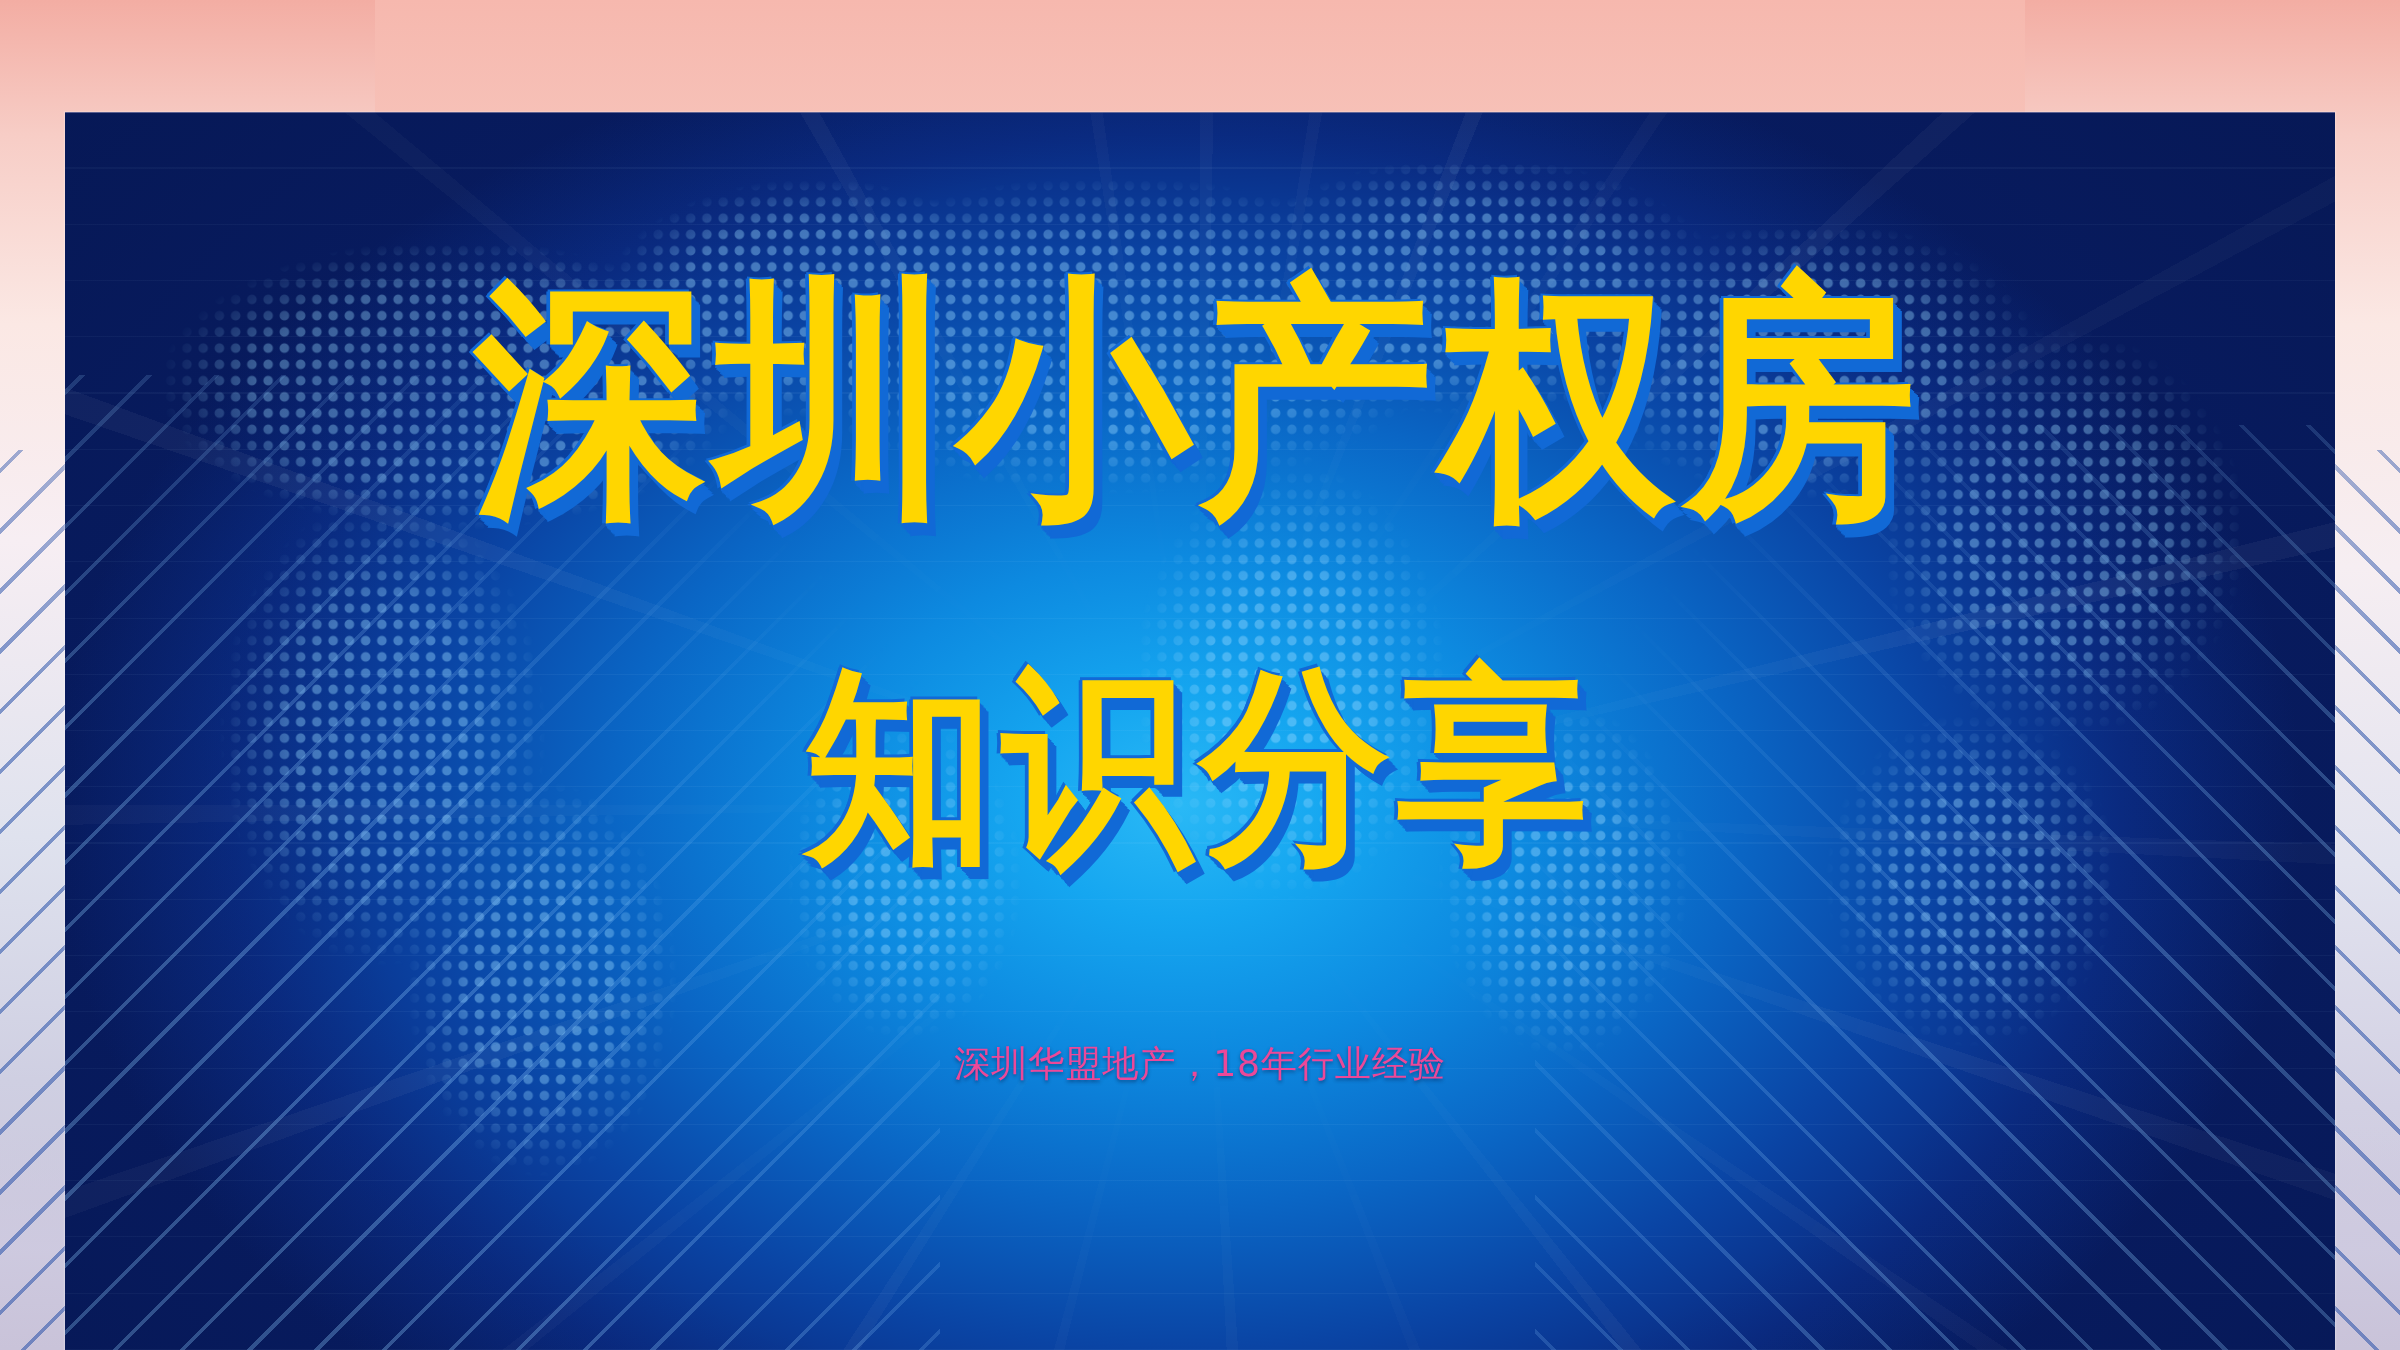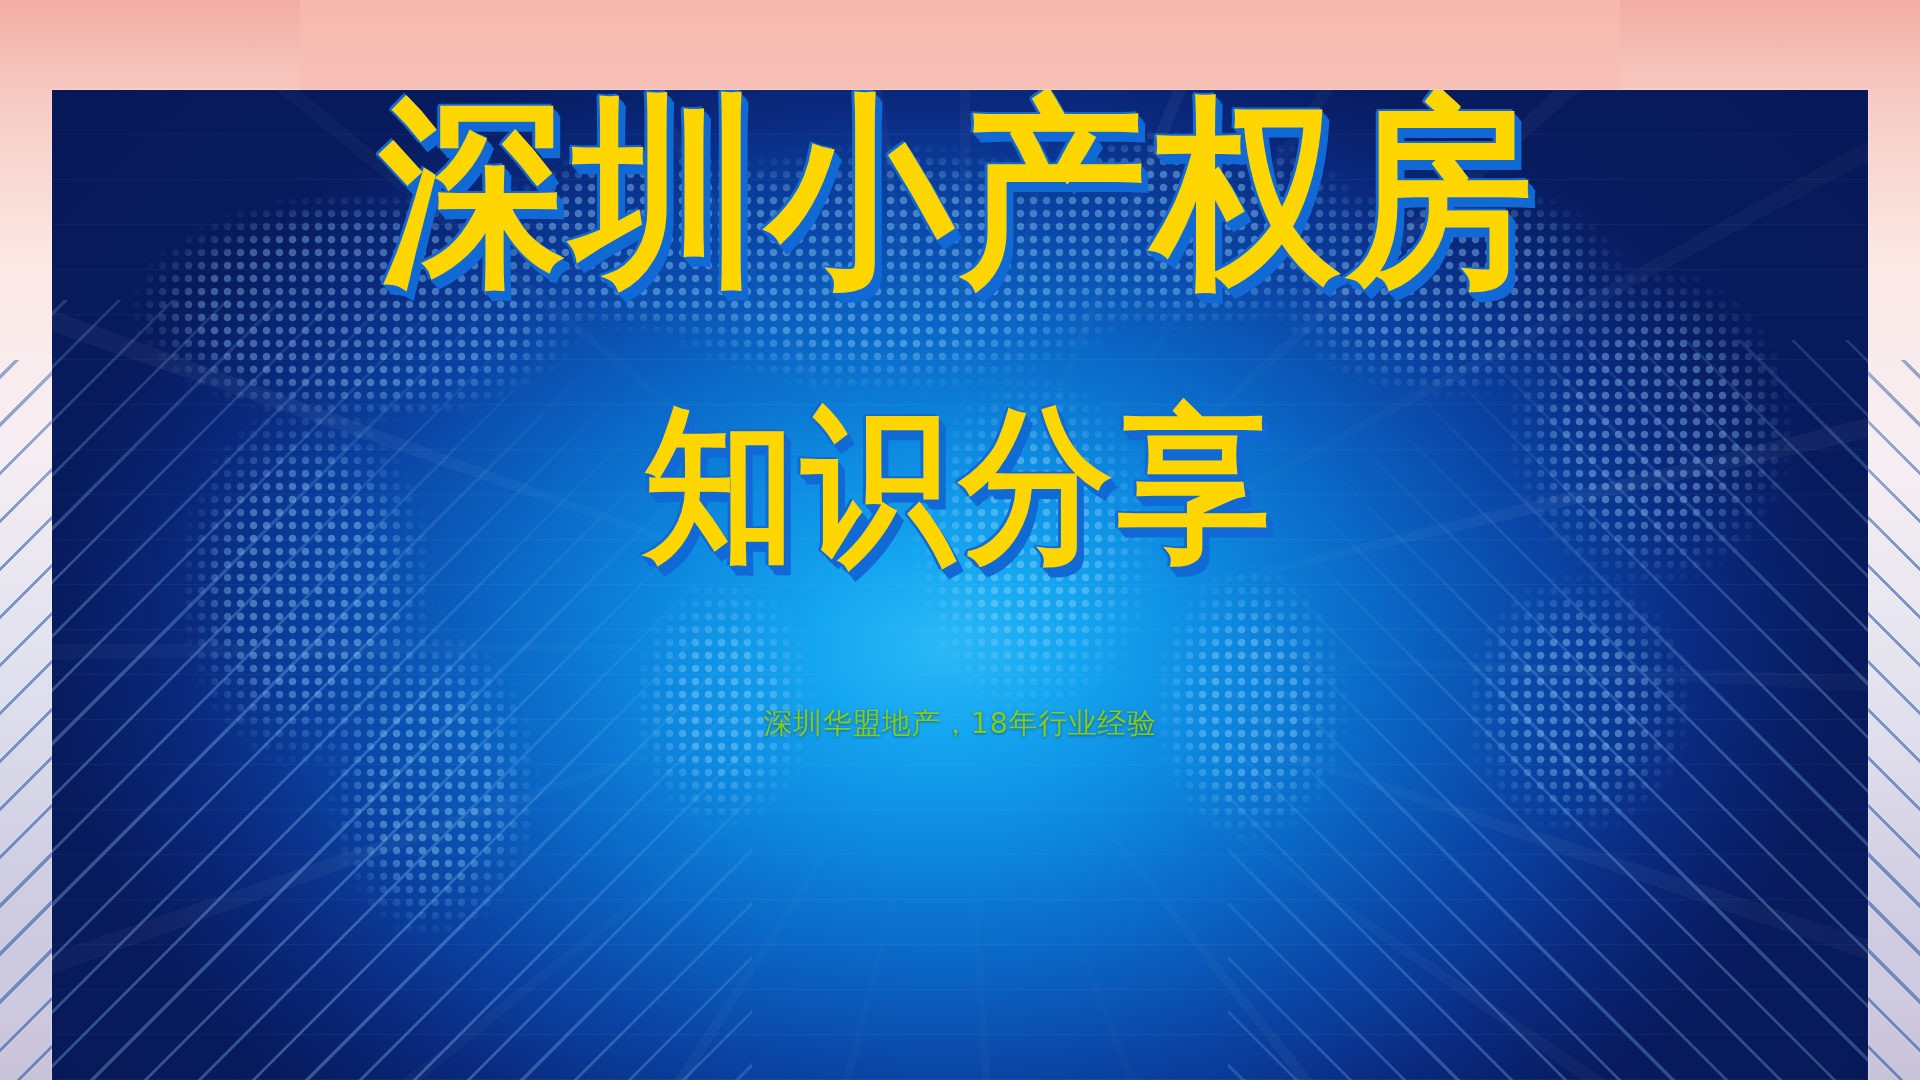--- a/index.html
+++ b/index.html
@@ -266,20 +266,21 @@
   }
 
   
   #content {
     position: absolute;
     inset: 0;
     display: flex;
     flex-direction: column;
     align-items: center;
     justify-content: flex-start;
+    padding-top: 128px;
     box-sizing: border-box;
   }
 
   .title-line {
     font-family: "DejaVu Sans", "Liberation Sans", sans-serif;
     font-weight: bold;
     color: #FFD600;
     letter-spacing: 0.04em;
     line-height: 1.0;
     white-space: nowrap;
@@ -305,21 +306,21 @@
     margin-top: 126px;
     transform: scaleY(1.10);
     transform-origin: center top;
   }
 
   #subtitle {
     margin-top: 150px;
     font-family: "DejaVu Sans", "Liberation Sans", sans-serif;
     font-size: 29px;
     font-weight: normal;
-    color: #84cc16;
+    color: #ec4899;
     letter-spacing: 0.02em;
     white-space: nowrap;
     text-shadow: 0 1px 3px rgba(0,20,60,0.45);
     text-align: right;
   }
 </style>
 </head>
 <body>
 
 <div id="stage">

